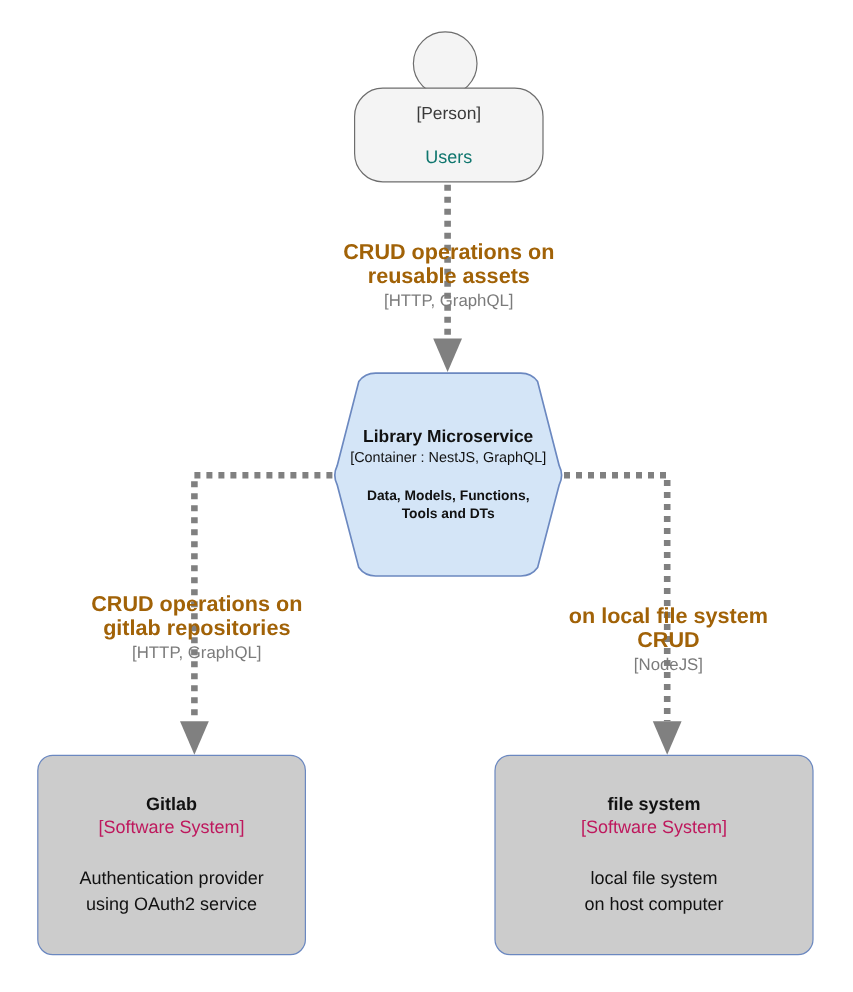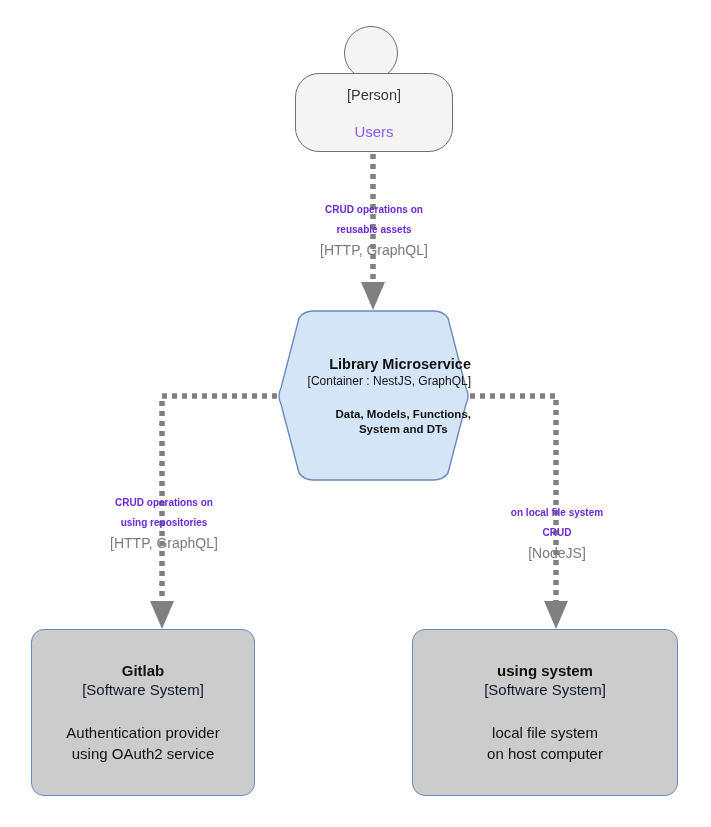--- a/index.html
+++ b/index.html
@@ -64,42 +64,42 @@
     justify-content: center;
   }
   .person-type {
     font-size: 14.5px;
     color: #3a3a3a;
     line-height: 18px;
     margin-top: 2px;
   }
   .person-name {
     font-size: 15px;
-    color: #8b5cf6;
+    color: #0f766e;
     line-height: 18px;
     margin-top: 19px;
   }
 
   
   .hex-node {
     position: absolute;
     left: 276px;
     top: 310px;
     width: 195px;
     height: 171px;
   }
   .hex-text {
     position: absolute;
     left: 0;
     top: 0;
     width: 195px;
     height: 171px;
     display: flex;
     flex-direction: column;
-    align-items: flex-end;
+    align-items: center;
     justify-content: center;
     text-align: center;
     pointer-events: none;
   }
   .hex-title {
     font-size: 14.5px;
     font-weight: bold;
     color: #111111;
     line-height: 18px;
     white-space: nowrap;
@@ -135,41 +135,41 @@
   .sys-left  { left: 31px;  top: 629px; width: 224px; height: 167px; }
   .sys-right { left: 412px; top: 629px; width: 266px; height: 167px; }
   .sys-title {
     font-size: 15px;
     font-weight: bold;
     color: #111111;
     line-height: 19px;
   }
   .sys-type {
     font-size: 15px;
-    color: #0f172a;
+    color: #be185d;
     line-height: 20px;
     text-align: right;
   }
   .sys-desc {
     font-size: 15px;
     color: #111111;
     line-height: 21px;
     margin-top: 22px;
   }
 
   
   .edge-label {
     position: absolute;
     text-align: center;
     line-height: 20px;
   }
   .edge-label .lab-main {
-    font-size: 10px;
-    font-weight: bold;
-    color: #6d28d9;
+    font-size: 18px;
+    font-weight: bold;
+    color: #a16207;
     display: block;
   }
   .edge-label .lab-tech {
     font-size: 14px;
     color: #7b7b7b;
     display: block;
   }
   .label-top    { left: 258px; top: 200px; width: 232px; }
   .label-left   { left: 48px;  top: 493px; width: 232px; }
   .label-right  { left: 442px; top: 503px; width: 230px; }
@@ -220,52 +220,52 @@
       <div class="person-name">Users</div>
     </div>
   </div>
 
   <div class="hex-node">
     <div class="hex-text">
       <div class="hex-title">Library Microservice</div>
       <div class="hex-tech">[Container : NestJS, GraphQL]</div>
       <div class="hex-desc">
         <span>Data, Models, Functions,</span><br>
-        <span>System and DTs</span>
+        <span>Tools and DTs</span>
       </div>
     </div>
   </div>
 
   <div class="sys-node sys-left">
     <div class="sys-title">Gitlab</div>
     <div class="sys-type">[Software System]</div>
     <div class="sys-desc">
       <span>Authentication provider</span><br>
       <span>using OAuth2 service</span>
     </div>
   </div>
 
   <div class="sys-node sys-right">
-    <div class="sys-title">using system</div>
+    <div class="sys-title">file system</div>
     <div class="sys-type">[Software System]</div>
     <div class="sys-desc">
       <span>local file system</span><br>
       <span>on host computer</span>
     </div>
   </div>
 
   <div class="edge-label label-top">
     <span class="lab-main">CRUD operations on</span>
     <span class="lab-main">reusable assets</span>
     <span class="lab-tech">[HTTP, GraphQL]</span>
   </div>
 
   <div class="edge-label label-left">
     <span class="lab-main">CRUD operations on</span>
-    <span class="lab-main">using repositories</span>
+    <span class="lab-main">gitlab repositories</span>
     <span class="lab-tech">[HTTP, GraphQL]</span>
   </div>
 
   <div class="edge-label label-right">
     <span class="lab-main">on local file system</span>
     <span class="lab-main">CRUD</span>
     <span class="lab-tech">[NodeJS]</span>
   </div>
 
 </div>

